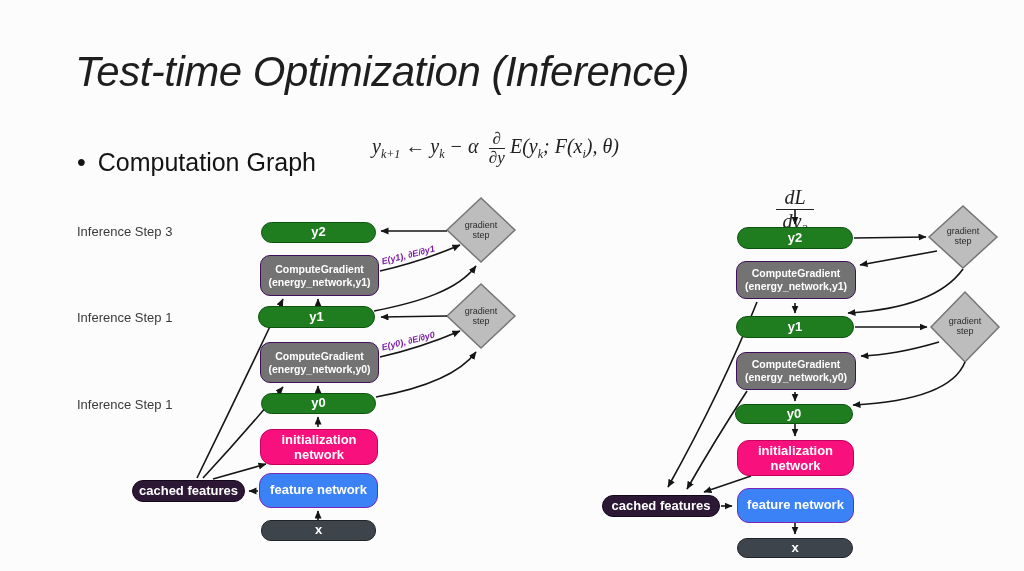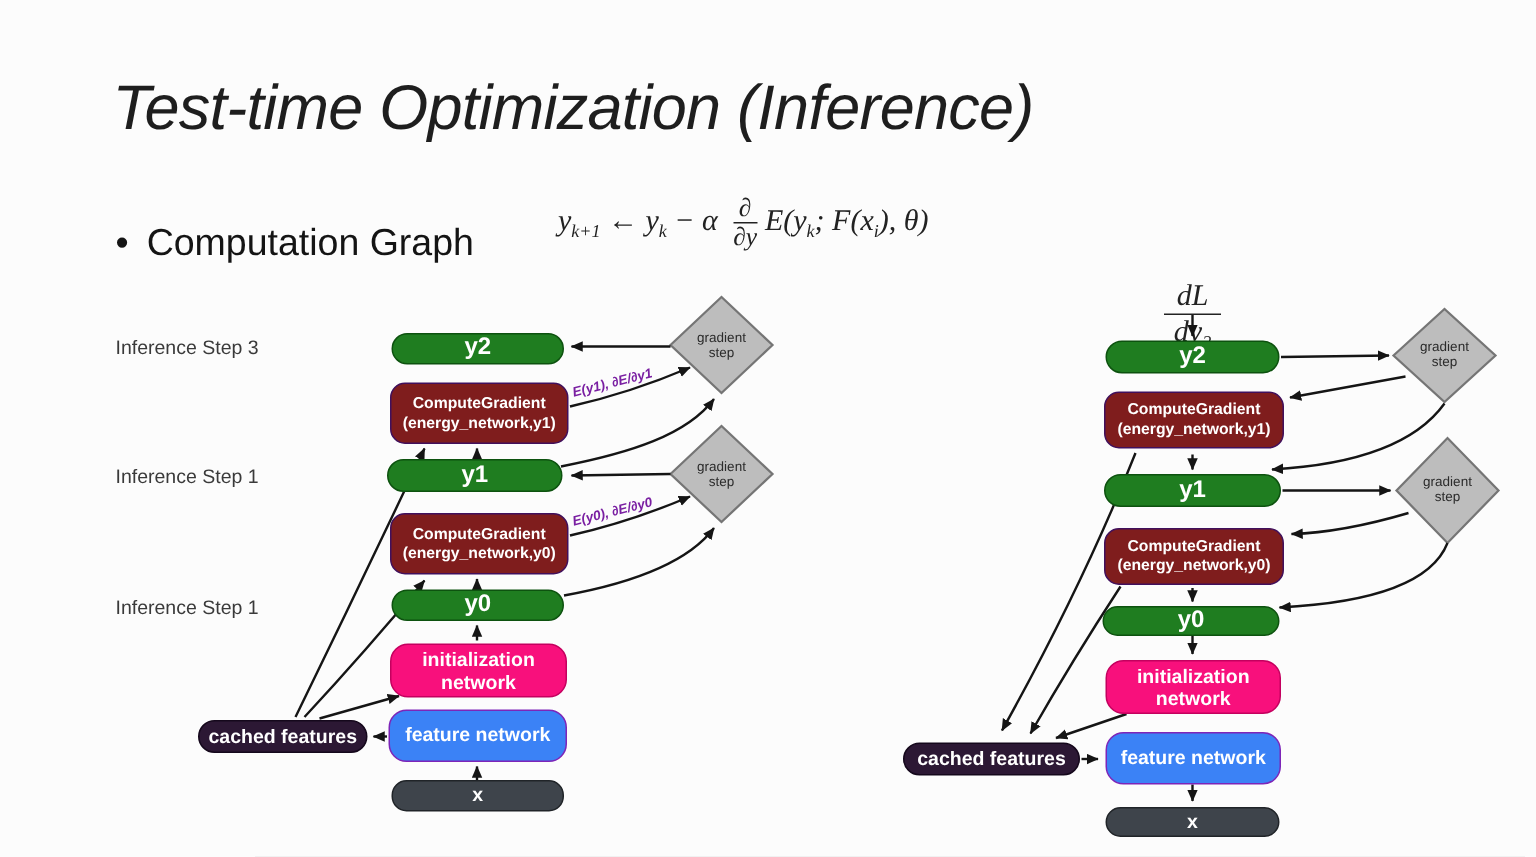--- a/index.html
+++ b/index.html
@@ -31,22 +31,22 @@
   .gradfrac .num{border-bottom:1.5px solid #222;padding:0 8px 1px;}
   .gradfrac sub{font-size:12px;font-style:italic;}
   
   .steplabel{position:absolute;left:77px;font-size:13px;color:#3a3a3a;white-space:nowrap;}
   
   .node{
     position:absolute;box-sizing:border-box;display:flex;align-items:center;justify-content:center;
     color:#fff;font-weight:bold;text-align:center;line-height:1.15;
   }
   .prelines{white-space:pre-line;}
-  .pill-green{background:#1f7d20;border:1.5px solid #0d520f;border-radius:11px;font-size:16px;text-align:right;}
-  .box-purple{background:#7f1d1d;border:1.5px solid #41105c;border-radius:10px;font-size:10.5px;line-height:13px;text-align:center;}
+  .pill-green{background:#1f7d20;border:1.5px solid #0d520f;border-radius:11px;font-size:13px;text-align:right;}
+  .box-purple{background:#737373;border:1.5px solid #41105c;border-radius:10px;font-size:10.5px;line-height:13px;text-align:center;}
   .box-pink{background:#f8107c;border:1.5px solid #c4005f;border-radius:12px;font-size:13px;line-height:15px;}
   .box-lav{background:#3b82f6;border:1.5px solid #7d25b8;border-radius:12px;font-size:13px;}
   .pill-dark{background:#2c1834;border:1.5px solid #15081c;border-radius:11px;font-size:13px;}
   .pill-slate{background:#3e444b;border:1.5px solid #202428;border-radius:10px;font-size:13px;}
   .diamond-label{
     position:absolute;width:60px;text-align:center;font-size:9px;line-height:10px;
     color:#2b2b2b;white-space:pre-line;font-weight:400;
   }
   .edge-label{
     position:absolute;font-size:9px;font-weight:bold;font-style:italic;color:#7a1fa2;

